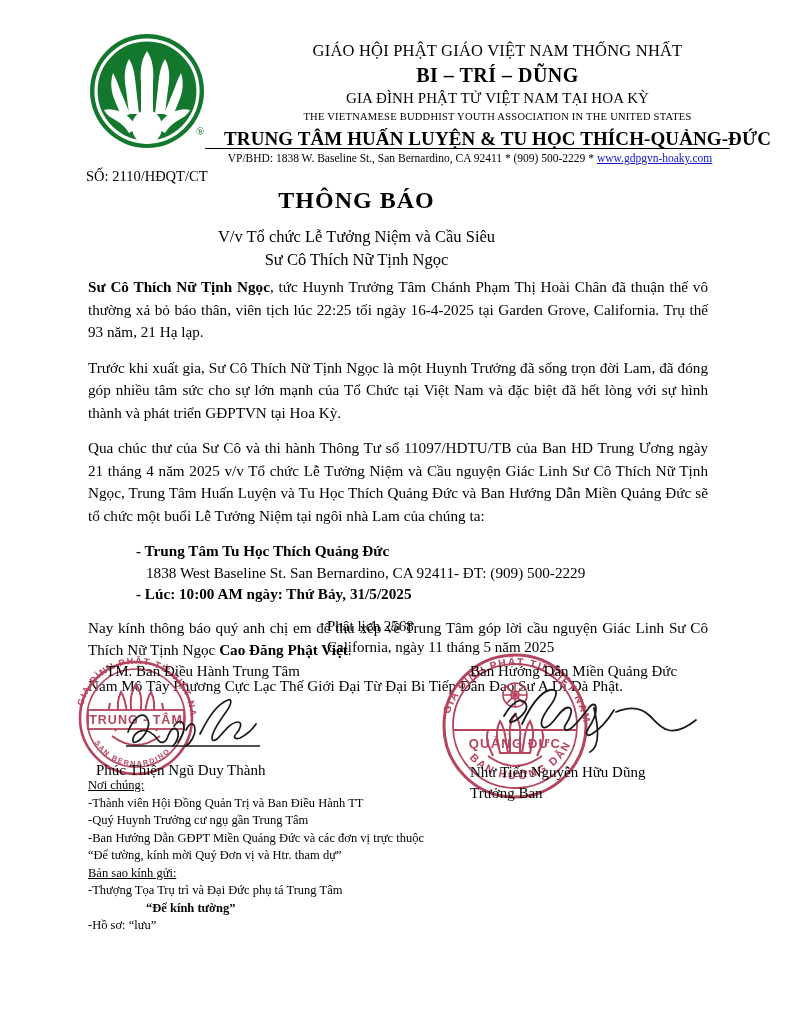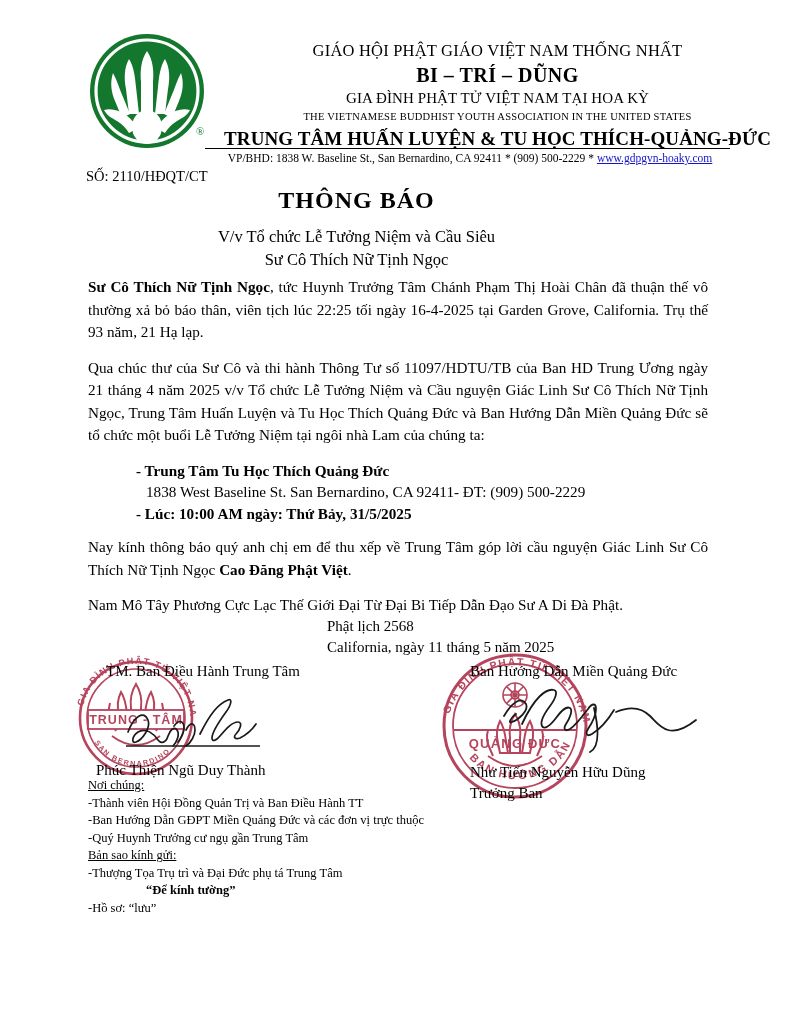--- a/index.html
+++ b/index.html
@@ -271,20 +271,21 @@
     <div class="subtitle">
       <div>V/v Tổ chức Lễ Tưởng Niệm và Cầu Siêu</div>
       <div>Sư Cô Thích Nữ Tịnh Ngọc</div>
     </div>
   </div>
 
   <div class="body-block">
 
     <p class="para"><b>Sư Cô Thích Nữ Tịnh Ngọc</b><span>, tức Huynh Trưởng Tâm Chánh Phạm Thị Hoài Chân đã thuận thế vô thường xả bỏ báo thân, viên tịch lúc 22:25 tối ngày 16-4-2025 tại Garden Grove, California. Trụ thế 93 năm, 21 Hạ lạp.</span></p>
 
+    <p class="para">Trước khi xuất gia, Sư Cô Thích Nữ Tịnh Ngọc là một Huynh Trưởng đã sống trọn đời Lam, đã đóng góp nhiều tâm sức cho sự lớn mạnh của Tổ Chức tại Việt Nam và đặc biệt đã hết lòng với sự hình thành và phát triển GĐPTVN tại Hoa Kỳ.</p>
 
     <p class="para">Qua chúc thư của Sư Cô và thi hành Thông Tư số 11097/HDTU/TB của Ban HD Trung Ương ngày 21 tháng 4 năm 2025 v/v Tổ chức Lễ Tưởng Niệm và Cầu nguyện Giác Linh Sư Cô Thích Nữ Tịnh Ngọc, Trung Tâm Huấn Luyện và Tu Học Thích Quảng Đức và Ban Hướng Dẫn Miền Quảng Đức sẽ tổ chức một buổi Lễ Tưởng Niệm tại ngôi nhà Lam của chúng ta:</p>
 
     <div class="event-block">
       <div class="event-line b">- Trung Tâm Tu Học Thích Quảng Đức</div>
       <div class="event-line event-addr">1838 West Baseline St. San Bernardino, CA 92411- ĐT: (909) 500-2229</div>
       <div class="event-line b">- Lúc: 10:00 AM ngày: Thứ Bảy, 31/5/2025</div>
     </div>
 
     <p class="para"><span>Nay kính thông báo quý anh chị em để thu xếp về Trung Tâm góp lời cầu nguyện Giác Linh Sư Cô Thích Nữ Tịnh Ngọc </span><b>Cao Đăng Phật Việt</b><span>.</span></p>
@@ -376,21 +377,22 @@
 
   <div class="sig-left-name">Phúc Thiện Ngũ Duy Thành</div>
   <div class="sig-right-name">
     <div>Như Tiến Nguyễn Hữu Dũng</div>
     <div>Trưởng Ban</div>
   </div>
 
   <div class="footer">
     <div class="hdr">Nơi chúng:</div>
     <div>-Thành viên Hội Đồng Quản Trị và Ban Điều Hành TT</div>
+    <div>-Quý Huynh Trưởng cư ngụ gần Trung Tâm</div>
     <div>-Ban Hướng Dẫn GĐPT Miền Quảng Đức và các đơn vị trực thuộc</div>
-    <div>-Quý Huynh Trưởng cư ngụ gần Trung Tâm</div>
+    <div>“Để tường, kính mời Quý Đơn vị và Htr. tham dự”</div>
     <div class="hdr">Bản sao kính gửi:</div>
     <div>-Thượng Tọa Trụ trì và Đại Đức phụ tá Trung Tâm</div>
     <div class="indent">“Để kính tường”</div>
     <div>-Hồ sơ: “lưu”</div>
   </div>
 
 </div>
 
 </body></html>

